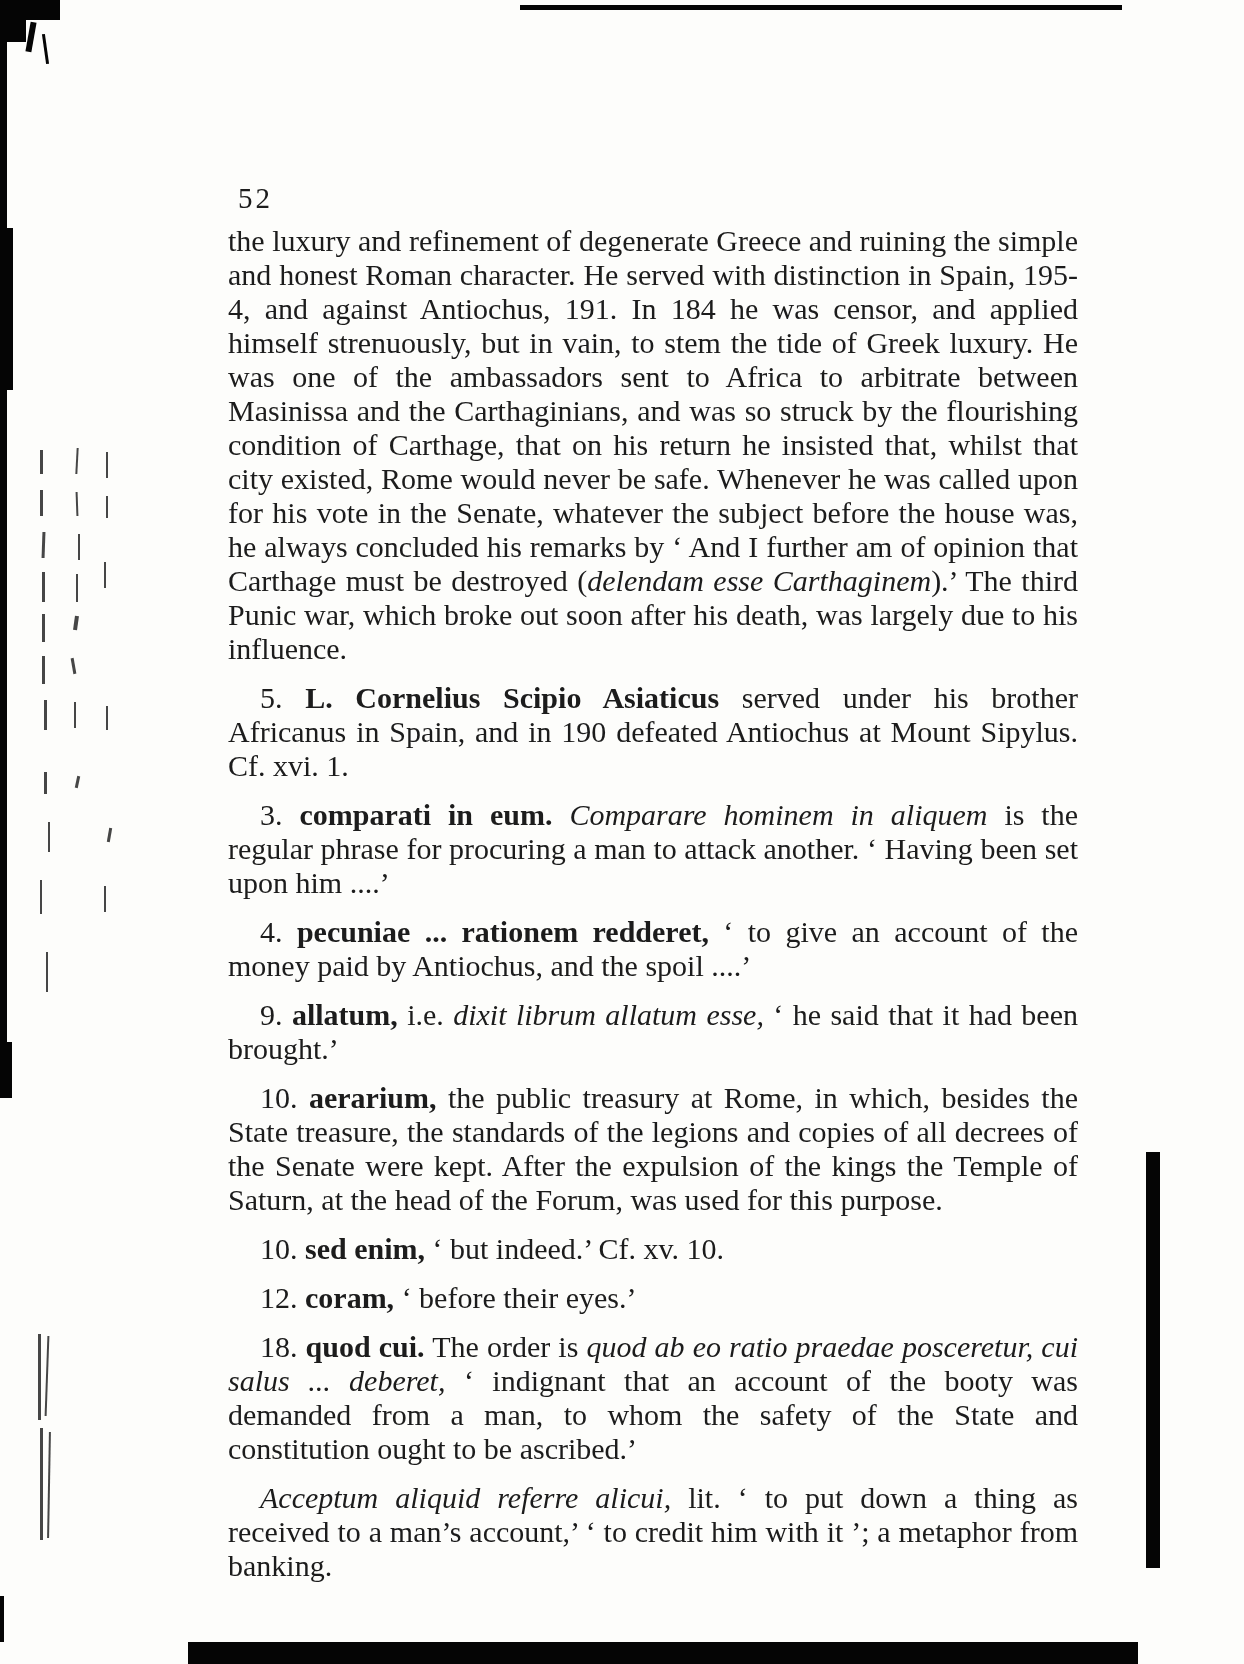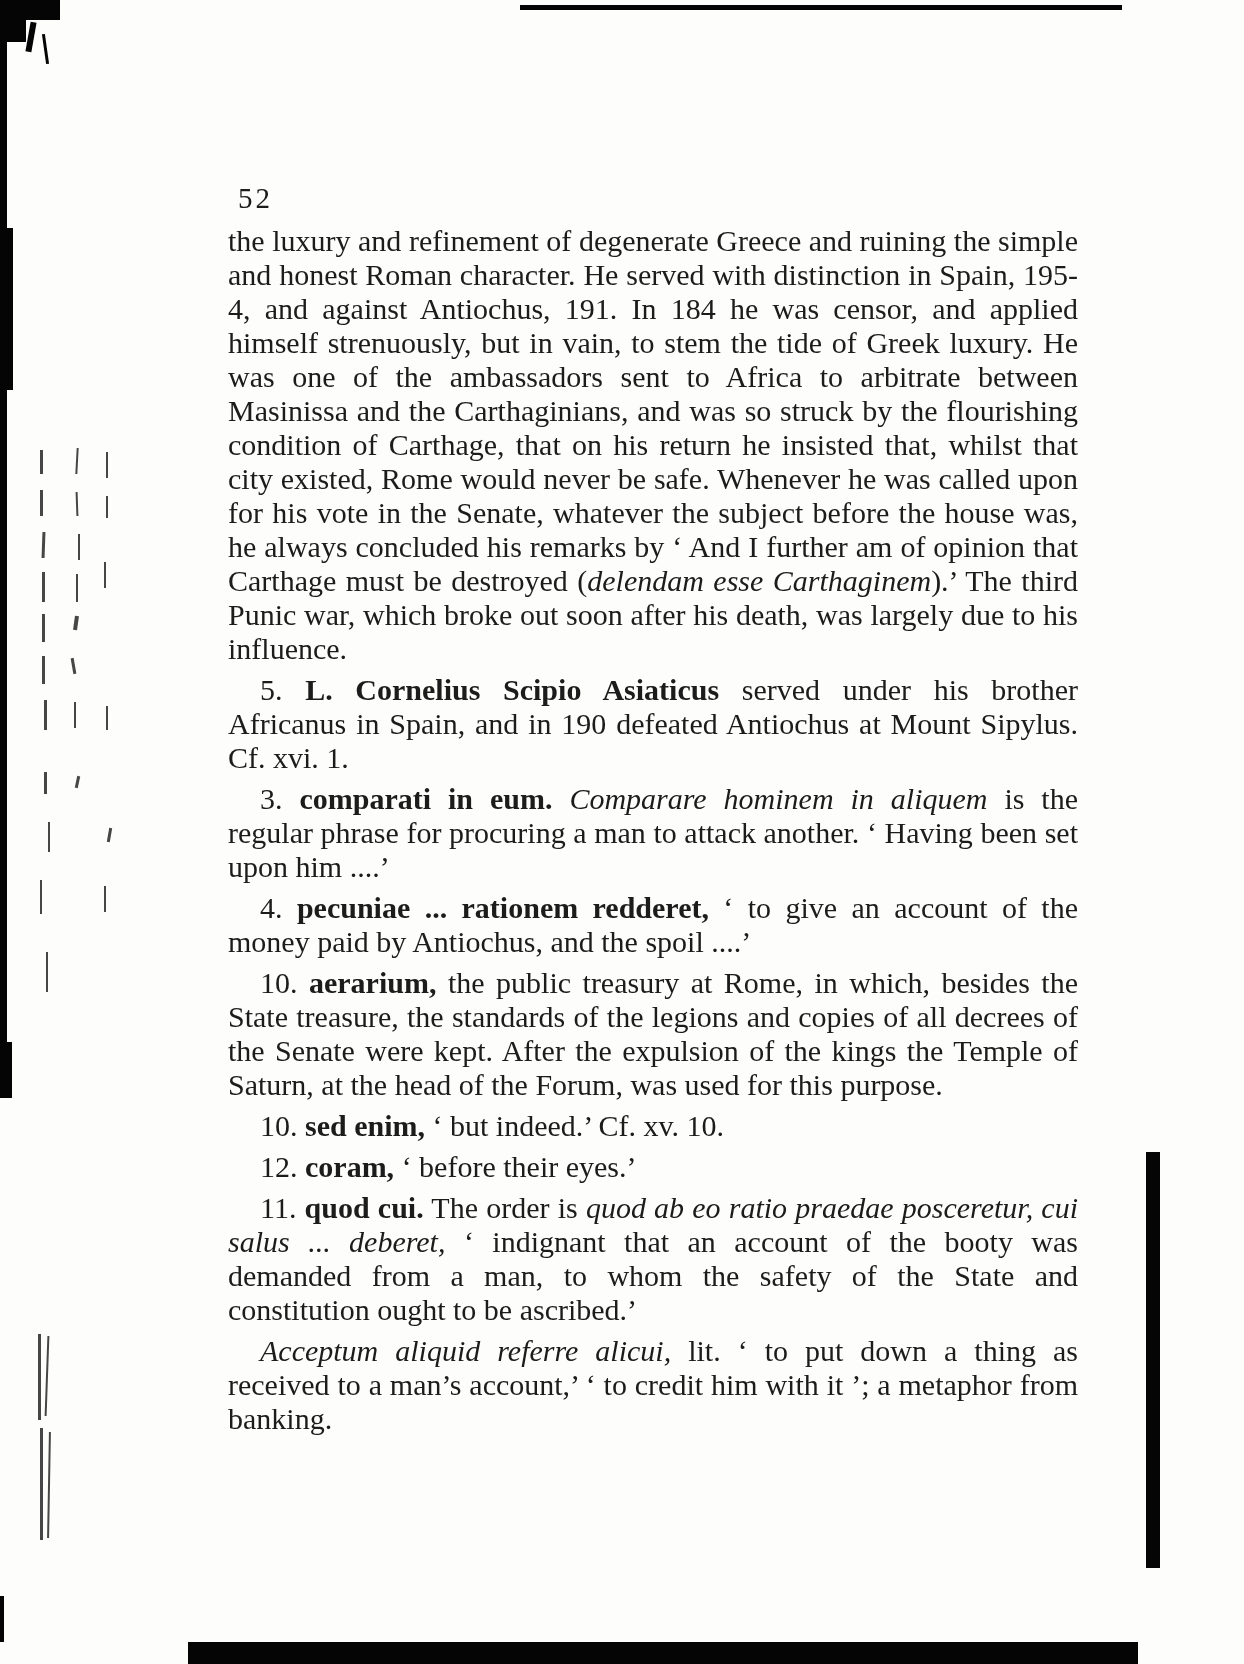--- a/index.html
+++ b/index.html
@@ -40,21 +40,21 @@
   .body-text {
     position: absolute;
     top: 224px;
     left: 228px;
     width: 850px;
     font-size: 30px;
     line-height: 34px;
     text-align: justify;
   }
   p.para { margin: 0; }
-  p.para.indent { text-indent: 32px; margin-top: 7px; }
+  p.para.indent { text-indent: 32px; margin-top: 15px; }
   .bold { font-weight: bold; }
   .italic { font-style: italic; }
   
   .art {
     position: absolute;
     background: var(--artifact, #050505);
   }
   .tick {
     position: absolute;
     background: #262626;
@@ -110,20 +110,21 @@
 
   <div class="header">
     <span class="page-number">52</span>
   </div>
 
   <div class="body-text">
       <p class="para"><span class="normal">the luxury and refinement of degenerate Greece and ruining the simple and honest Roman character. He served with distinction in Spain, 195-4, and against Antiochus, 191. In 184 he was censor, and applied himself strenuously, but in vain, to stem the tide of Greek luxury. He was one of the ambassadors sent to Africa to arbitrate between Masinissa and the Carthaginians, and was so struck by the flourishing condition of Carthage, that on his return he insisted that, whilst that city existed, Rome would never be safe. Whenever he was called upon for his vote in the Senate, whatever the subject before the house was, he always concluded his remarks by ‘ And I further am of opinion that Carthage must be destroyed (</span><span class="italic">delendam esse Carthaginem</span><span class="normal">).’ The third Punic war, which broke out soon after his death, was largely due to his influence.</span></p>
       <p class="para indent"><span class="normal">5. </span><span class="bold">L. Cornelius Scipio Asiaticus</span><span class="normal"> served under his brother Africanus in Spain, and in 190 defeated Antiochus at Mount Sipylus. Cf. xvi. 1.</span></p>
       <p class="para indent"><span class="normal">3. </span><span class="bold">comparati in eum.</span><span class="normal"> </span><span class="italic">Comparare hominem in aliquem</span><span class="normal"> is the regular phrase for procuring a man to attack another. ‘ Having been set upon him ....’</span></p>
       <p class="para indent"><span class="normal">4. </span><span class="bold">pecuniae ... rationem redderet,</span><span class="normal"> ‘ to give an account of the money paid by Antiochus, and the spoil ....’</span></p>
+      <p class="para indent"><span class="normal">9. </span><span class="bold">allatum,</span><span class="normal"> i.e. </span><span class="italic">dixit librum allatum esse,</span><span class="normal"> ‘ he said that it had been brought.’</span></p>
       <p class="para indent"><span class="normal">10. </span><span class="bold">aerarium,</span><span class="normal"> the public treasury at Rome, in which, besides the State treasure, the standards of the legions and copies of all decrees of the Senate were kept. After the expulsion of the kings the Temple of Saturn, at the head of the Forum, was used for this purpose.</span></p>
       <p class="para indent"><span class="normal">10. </span><span class="bold">sed enim,</span><span class="normal"> ‘ but indeed.’ Cf. xv. 10.</span></p>
       <p class="para indent"><span class="normal">12. </span><span class="bold">coram,</span><span class="normal"> ‘ before their eyes.’</span></p>
-      <p class="para indent"><span class="normal">11. </span><span class="bold">quod cui.</span><span class="normal"> The order is </span><span class="italic">quod ab eo ratio praedae posceretur, cui salus ... deberet,</span><span class="normal"> ‘ indignant that an account of the booty was demanded from a man, to whom the safety of the State and constitution ought to be ascribed.’</span></p>
+      <p class="para indent"><span class="normal">18. </span><span class="bold">quod cui.</span><span class="normal"> The order is </span><span class="italic">quod ab eo ratio praedae posceretur, cui salus ... deberet,</span><span class="normal"> ‘ indignant that an account of the booty was demanded from a man, to whom the safety of the State and constitution ought to be ascribed.’</span></p>
       <p class="para indent"><span class="italic">Acceptum aliquid referre alicui,</span><span class="normal"> lit. ‘ to put down a thing as received to a man’s account,’ ‘ to credit him with it ’; a metaphor from banking.</span></p>
     </div>
 
 </div>
 
 </body></html>

